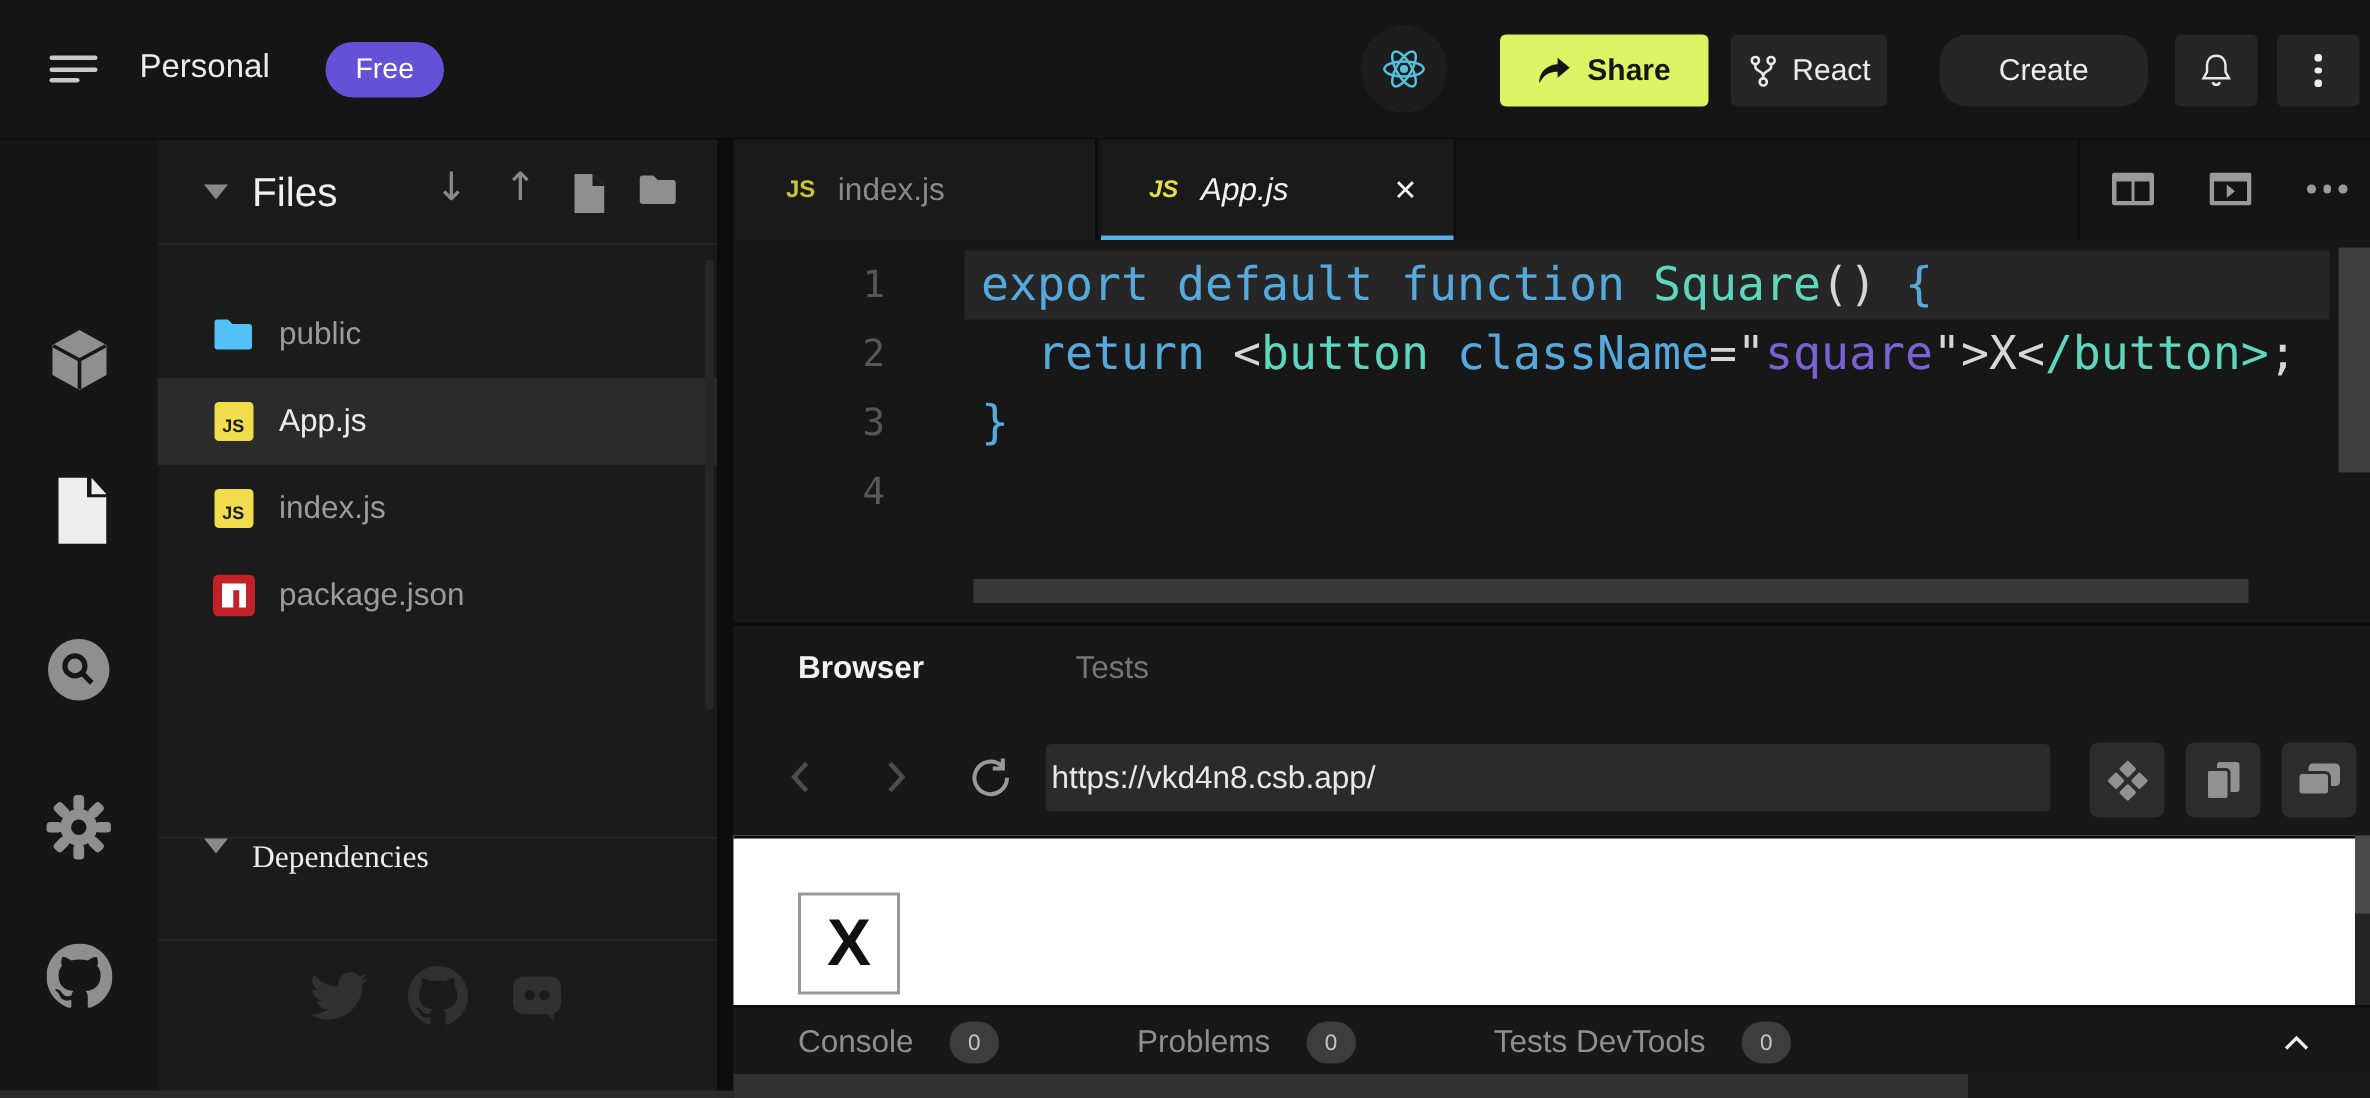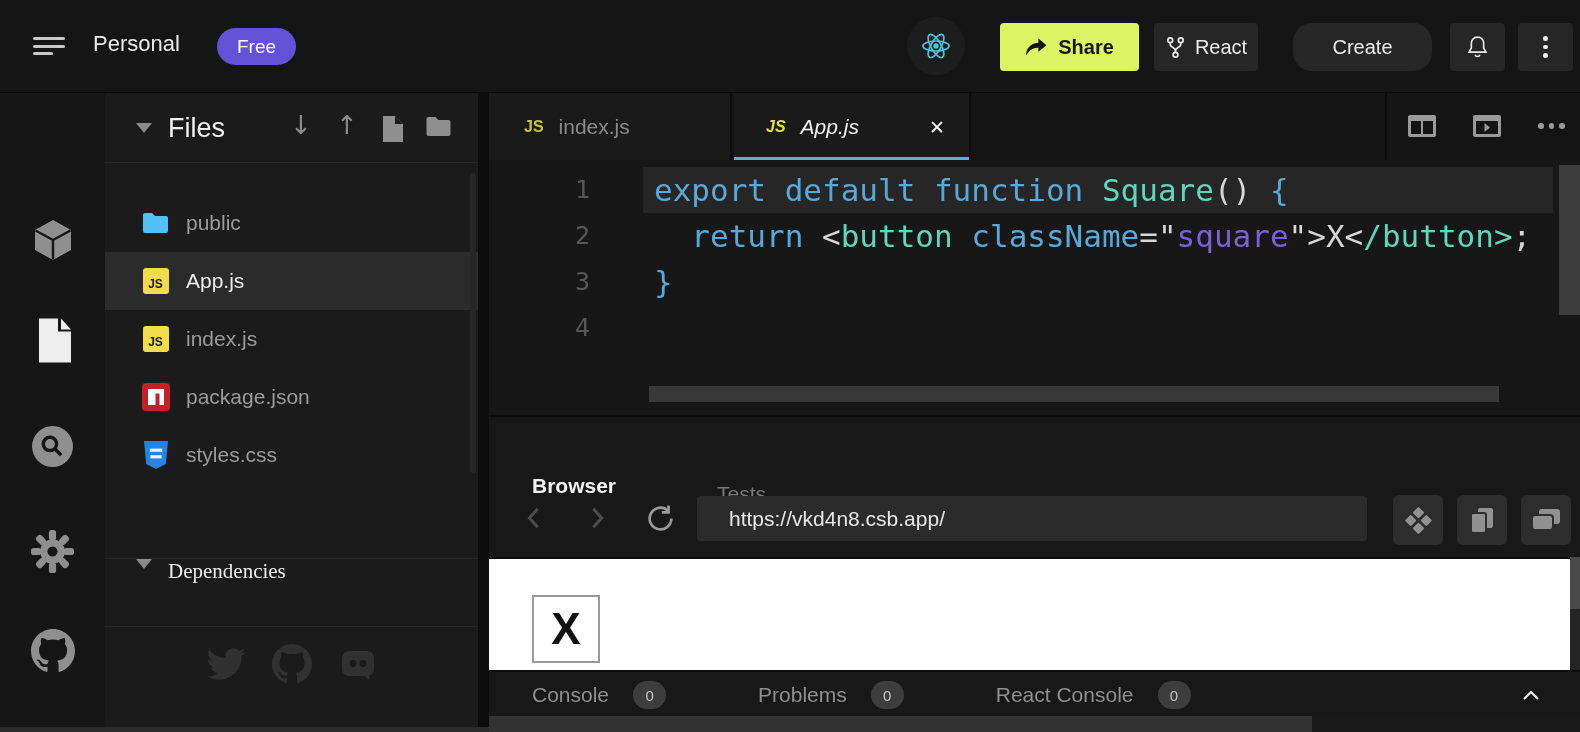--- a/index.html
+++ b/index.html
@@ -78,26 +78,26 @@
   .cl .ln{width:101px;text-align:right;color:#575757;font-size:25px;}
   .cl .lc{flex:1;margin-left:53px;margin-right:27px;padding-left:11px;font-size:31px;white-space:pre;}
   .cl.hl .lc{background:#262626;}
   .tk-kw{color:#57A9DC}.tk-fn{color:#5FD7BE}.tk-str{color:#7B61D6}.tk-pn{color:#D6D6D6}
   .code-hscroll{position:absolute;left:160px;top:293px;width:850px;height:16px;background:#383838;cursor:pointer;}
   .code-vscroll{position:absolute;right:0;top:72px;width:21px;height:150px;background:#3d3d3d;cursor:pointer;}
 
   
   .bpanel{position:absolute;left:0;top:322px;width:1091px;height:317px;background:#181818;border-top:2px solid #0b0b0b;}
   .b-tab{position:absolute;top:17px;font-size:21px;cursor:pointer;}
-  .b-tab.active{left:43px;font-weight:700;color:#f2f2f2;margin-top:40px;}
-  .b-tab.idle{left:228px;color:#767676;margin-top:48px;}
+  .b-tab.active{left:43px;font-weight:700;color:#f2f2f2;}
+  .b-tab.idle{left:228px;color:#767676;}
   .nav-ic{position:absolute;cursor:pointer;}
   .nav-back{left:33px;top:87px}.nav-fwd{left:96px;top:87px}.nav-refresh{left:156px;top:86px}
   .urlbar{position:absolute;left:208px;top:79px;width:670px;height:45px;background:#2b2b2b;border-radius:4px;
-          color:#e8e8e8;font-size:21px;line-height:45px;padding-left:32px;white-space:nowrap;overflow:hidden;cursor:text;}
+          color:#e8e8e8;font-size:21px;line-height:45px;padding-left:4px;white-space:nowrap;overflow:hidden;cursor:text;}
   .b-btn{position:absolute;top:78px;width:50px;height:50px;background:#2d2d2d;border-radius:6px;
          display:flex;align-items:center;justify-content:center;cursor:pointer;}
   .bb1{left:904px}.bb2{left:968px}.bb3{left:1032px}
 
   .preview{position:absolute;left:0;top:140px;width:1081px;height:113px;background:#ffffff;border-top:2px solid #0b0b0b;}
   .x-button{position:absolute;left:43px;top:36px;width:68px;height:68px;background:#fff;border:2px solid #999999;
             color:#111;font-size:44px;font-weight:700;display:flex;align-items:center;justify-content:center;cursor:pointer;}
   .pv-track{position:absolute;left:1081px;top:140px;width:10px;height:113px;background:#242424;}
   .pv-thumb{position:absolute;left:0;top:0;width:10px;height:52px;background:#4a4a4a;cursor:pointer;}
 
@@ -268,30 +268,20 @@
       </div>
       <div class="fp-row">
         <span class="fic">
           <svg width="28" height="28" viewBox="0 0 28 28">
               <rect width="28" height="28" rx="4" fill="#C12127"></rect>
               <path d="M6 6 H22 V22 H17.5 V10.5 H13.5 V22 H6 Z" fill="#ffffff"></path>
             </svg>
         </span>
         <span class="name">package.json</span>
       </div>
-      <div class="fp-row">
-        <span class="fic">
-          <svg width="26" height="30" viewBox="0 0 26 30">
-            <path d="M1 1 H25 L22.8 24 L13 29 L3.2 24 Z" fill="#2684E4"></path>
-            <rect x="6.8" y="8.6" width="12.4" height="3.2" fill="#eaf3ff"></rect>
-            <rect x="7.4" y="15.2" width="11.2" height="3.2" fill="#eaf3ff"></rect>
-          </svg>
-        </span>
-        <span class="name">styles.css</span>
-      </div>
     </div>
 
     <div class="fp-deps">
       <span class="chev"></span>
       <span class="dep-title">Dependencies</span>
     </div>
 
     <div class="fp-social">
       <span style="display:flex">
         <svg width="40" height="34" viewBox="0 0 16 14">
@@ -427,21 +417,21 @@
       </div>
       <div class="pv-track">
           <div class="pv-thumb"></div>
         </div>
 
       <div class="sbar">
         <span class="sb-label first">Console</span>
         <span class="sb-badge">0</span>
         <span class="sb-label next">Problems</span>
         <span class="sb-badge">0</span>
-        <span class="sb-label next">React Console</span>
+        <span class="sb-label next">Tests DevTools</span>
         <span class="sb-badge">0</span>
         <span class="sb-caret">
           <svg width="18" height="11" viewBox="0 0 18 11" fill="none" stroke="#ececec" stroke-width="2.2">
               <path d="M2 9 L9 2 L16 9"></path>
             </svg>
         </span>
       </div>
     </div>
   </div>
 

